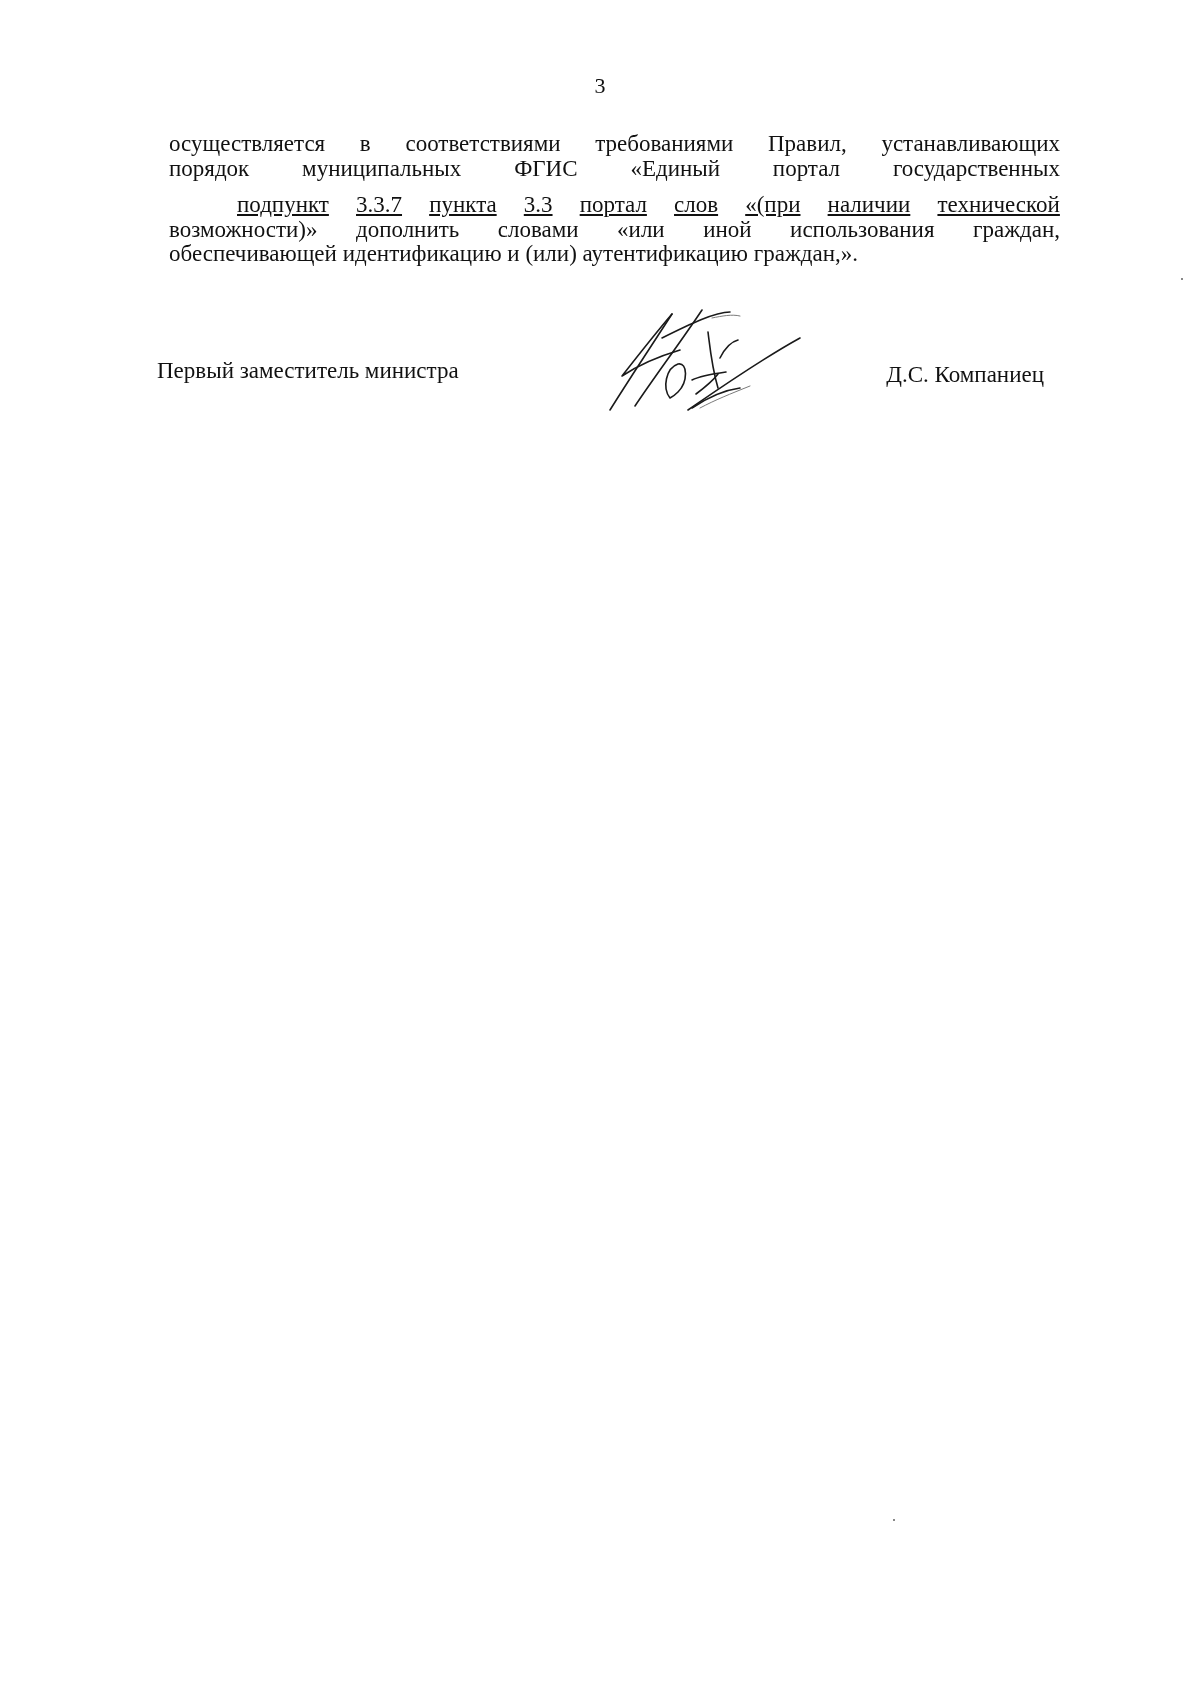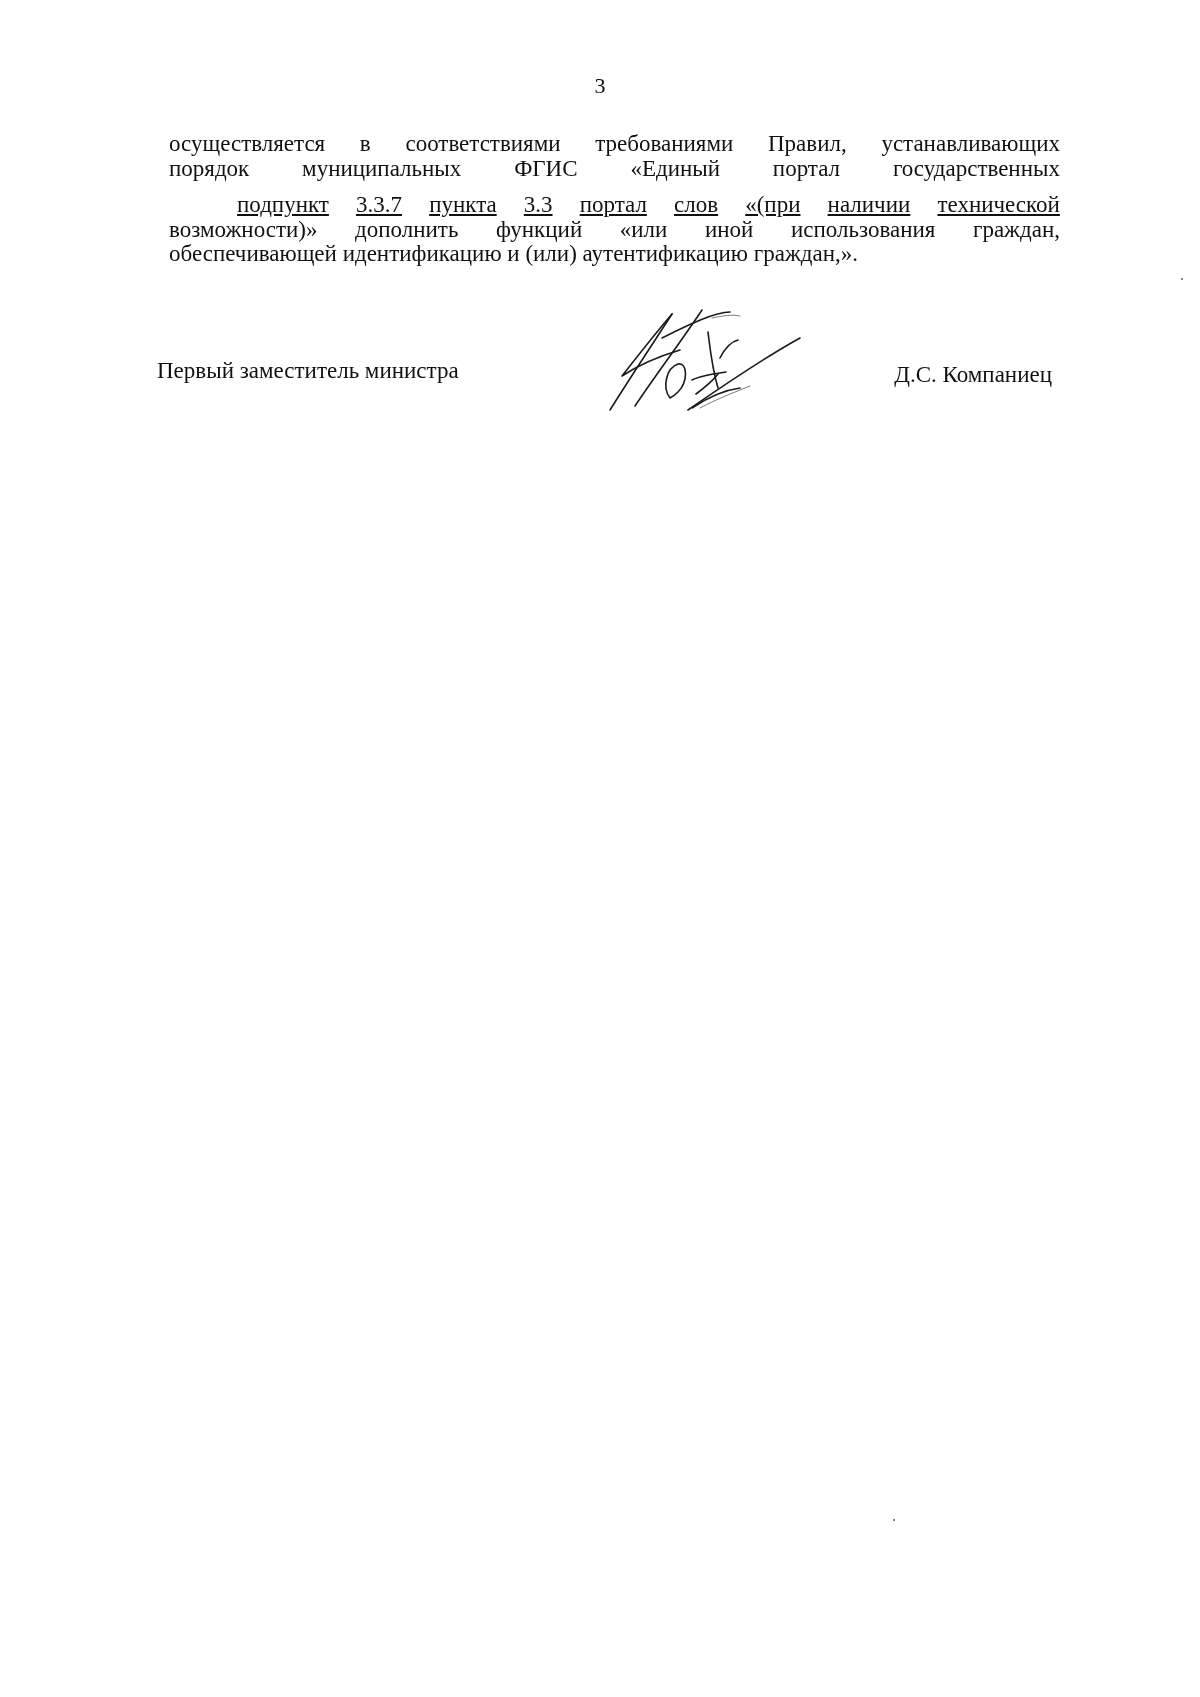--- a/index.html
+++ b/index.html
@@ -74,21 +74,21 @@
       font-size: 23px;
       line-height: 30px;
     }
     .sig-title {
       position: absolute;
       left: 0;
       top: 0;
     }
     .sig-name {
       position: absolute;
-      right: 20px;
+      right: 28px;
       top: 4px;
     }
     .signature {
       position: absolute;
       left: 600px;
       top: 298px;
       width: 210px;
       height: 120px;
     }
     .speck {
@@ -130,21 +130,21 @@
           <span>3.3</span>
           <span>портал</span>
           <span>слов</span>
           <span>«(при</span>
           <span>наличии</span>
           <span>технической</span>
         </div>
       <div class="jline">
           <span>возможности)»</span>
           <span>дополнить</span>
-          <span>функций</span>
+          <span>словами</span>
           <span>«или</span>
           <span>иной</span>
           <span>использования</span>
           <span>граждан,</span>
         </div>
       <div class="line last">обеспечивающей идентификацию и (или) аутентификацию граждан,».</div>
     </div>
   </div>
 
   <div class="signature-row">

